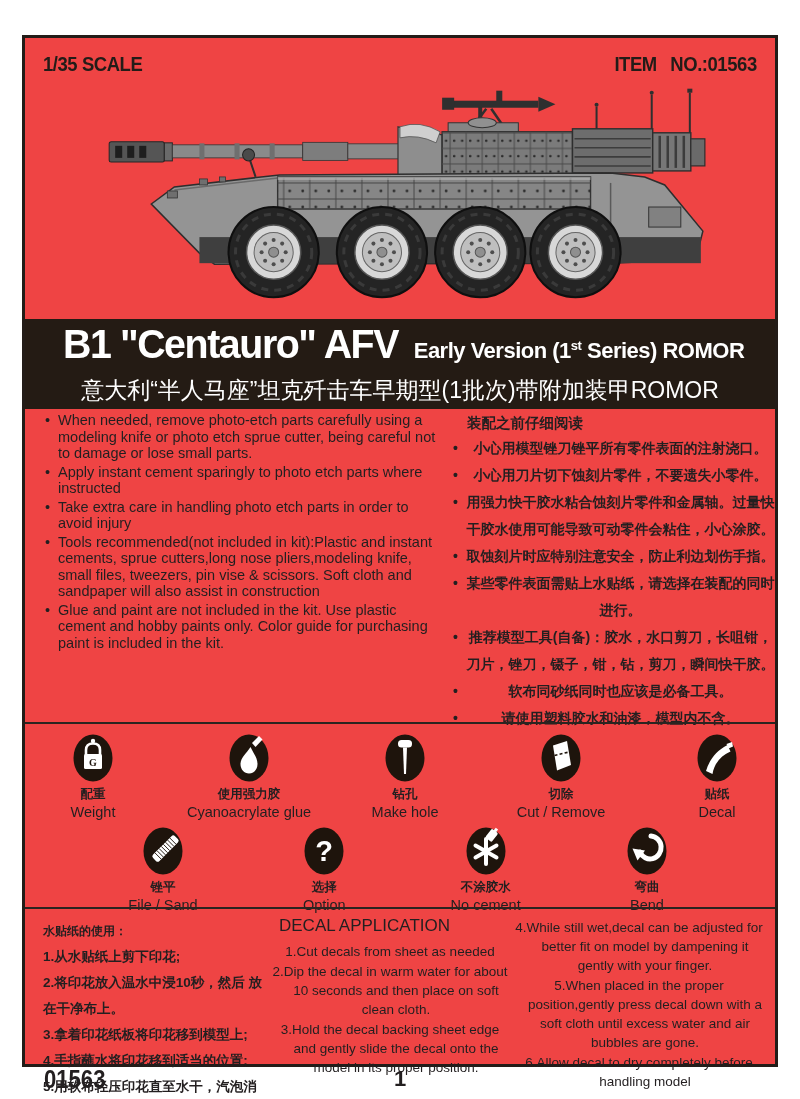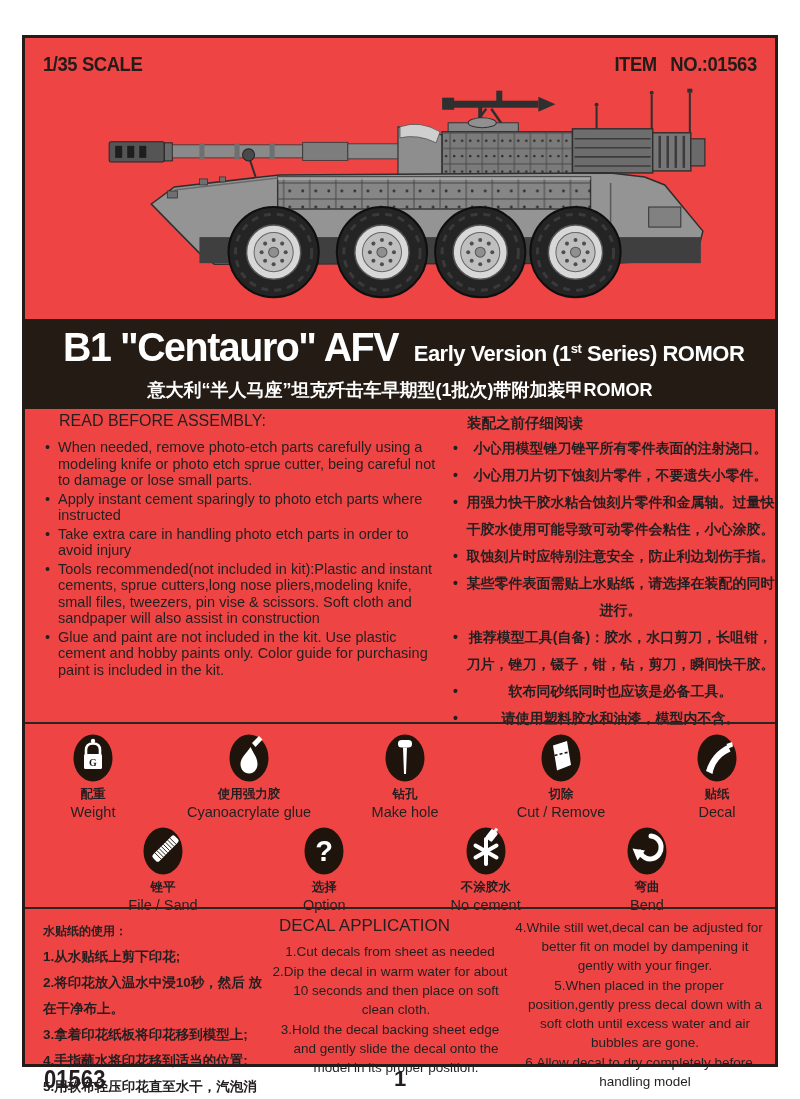--- a/index.html
+++ b/index.html
@@ -21,21 +21,21 @@
   .vehicle{position:absolute;left:24px;top:48px;width:702px;height:230px;}
   
   .title-bar{
     position:absolute;left:0;top:281px;width:750px;height:90px;background:#241b14;
     color:#fff;display:flex;flex-direction:column;align-items:center;justify-content:center;
   }
   .title-line1{display:flex;align-items:baseline;gap:9px;white-space:nowrap;line-height:1;}
   .title-main{font-size:41px;font-weight:bold;letter-spacing:-1.5px;transform:scaleX(0.96);}
   .title-sub{font-size:22px;font-weight:bold;letter-spacing:-0.5px;}
   .title-sub sup{font-size:13px;}
-  .title-zh{font-size:18px;font-weight:bold;margin-top:12px;white-space:nowrap;letter-spacing:0px;line-height:1.15;}
+  .title-zh{font-size:23px;font-weight:normal;margin-top:12px;white-space:nowrap;letter-spacing:0px;line-height:1.15;}
   
   .col-en{position:absolute;left:20px;top:374px;width:402px;}
   .col-zh{position:absolute;left:428px;top:376px;width:322px;}
   .rb-head-en{font-size:16px;margin:0 0 9px 14px;font-weight:normal;}
   .rb-head-zh{font-size:14.5px;font-weight:bold;margin:0 0 2px 14px;}
   .b-item{font-size:14.5px;line-height:16.5px;padding-left:13px;position:relative;margin-bottom:2px;}
   .b-item::before{content:"\2022";position:absolute;left:0;top:0;}
   .col-zh .b-item{font-size:14px;line-height:27px;font-weight:bold;margin-bottom:0;text-align:center;}
   
   .divider{position:absolute;left:0;width:750px;height:2px;background:#2b2420;}
@@ -173,21 +173,20 @@
 
   <div class="title-bar">
     <div class="title-line1">
       <span class="title-main">B1 "Centauro" AFV</span>
       <span class="title-sub"><span>Early Version (1</span><sup>st</sup><span> Series) ROMOR</span></span>
     </div>
     <div class="title-zh">意大利“半人马座”坦克歼击车早期型(1批次)带附加装甲ROMOR</div>
   </div>
 
   <div class="col-en">
-    <div class="rb-head-en">READ BEFORE ASSEMBLY:</div>
     <div>
 
         <div class="b-item">When needed, remove photo-etch parts carefully using a modeling knife or photo etch sprue cutter, being careful not to damage or lose small parts.</div>
         <div class="b-item">Apply instant cement sparingly to photo etch parts where instructed</div>
         <div class="b-item">Take extra care in handling photo etch parts in order to avoid injury</div>
         <div class="b-item">Tools recommended(not included in kit):Plastic and instant cements, sprue cutters,long nose pliers,modeling knife, small files, tweezers, pin vise &amp; scissors. Soft cloth and sandpaper will also assist in construction</div>
         <div class="b-item">Glue and paint are not included in the kit. Use plastic cement and hobby paints only. Color guide for purchasing paint is included in the kit.</div>
       </div>
   </div>
 

